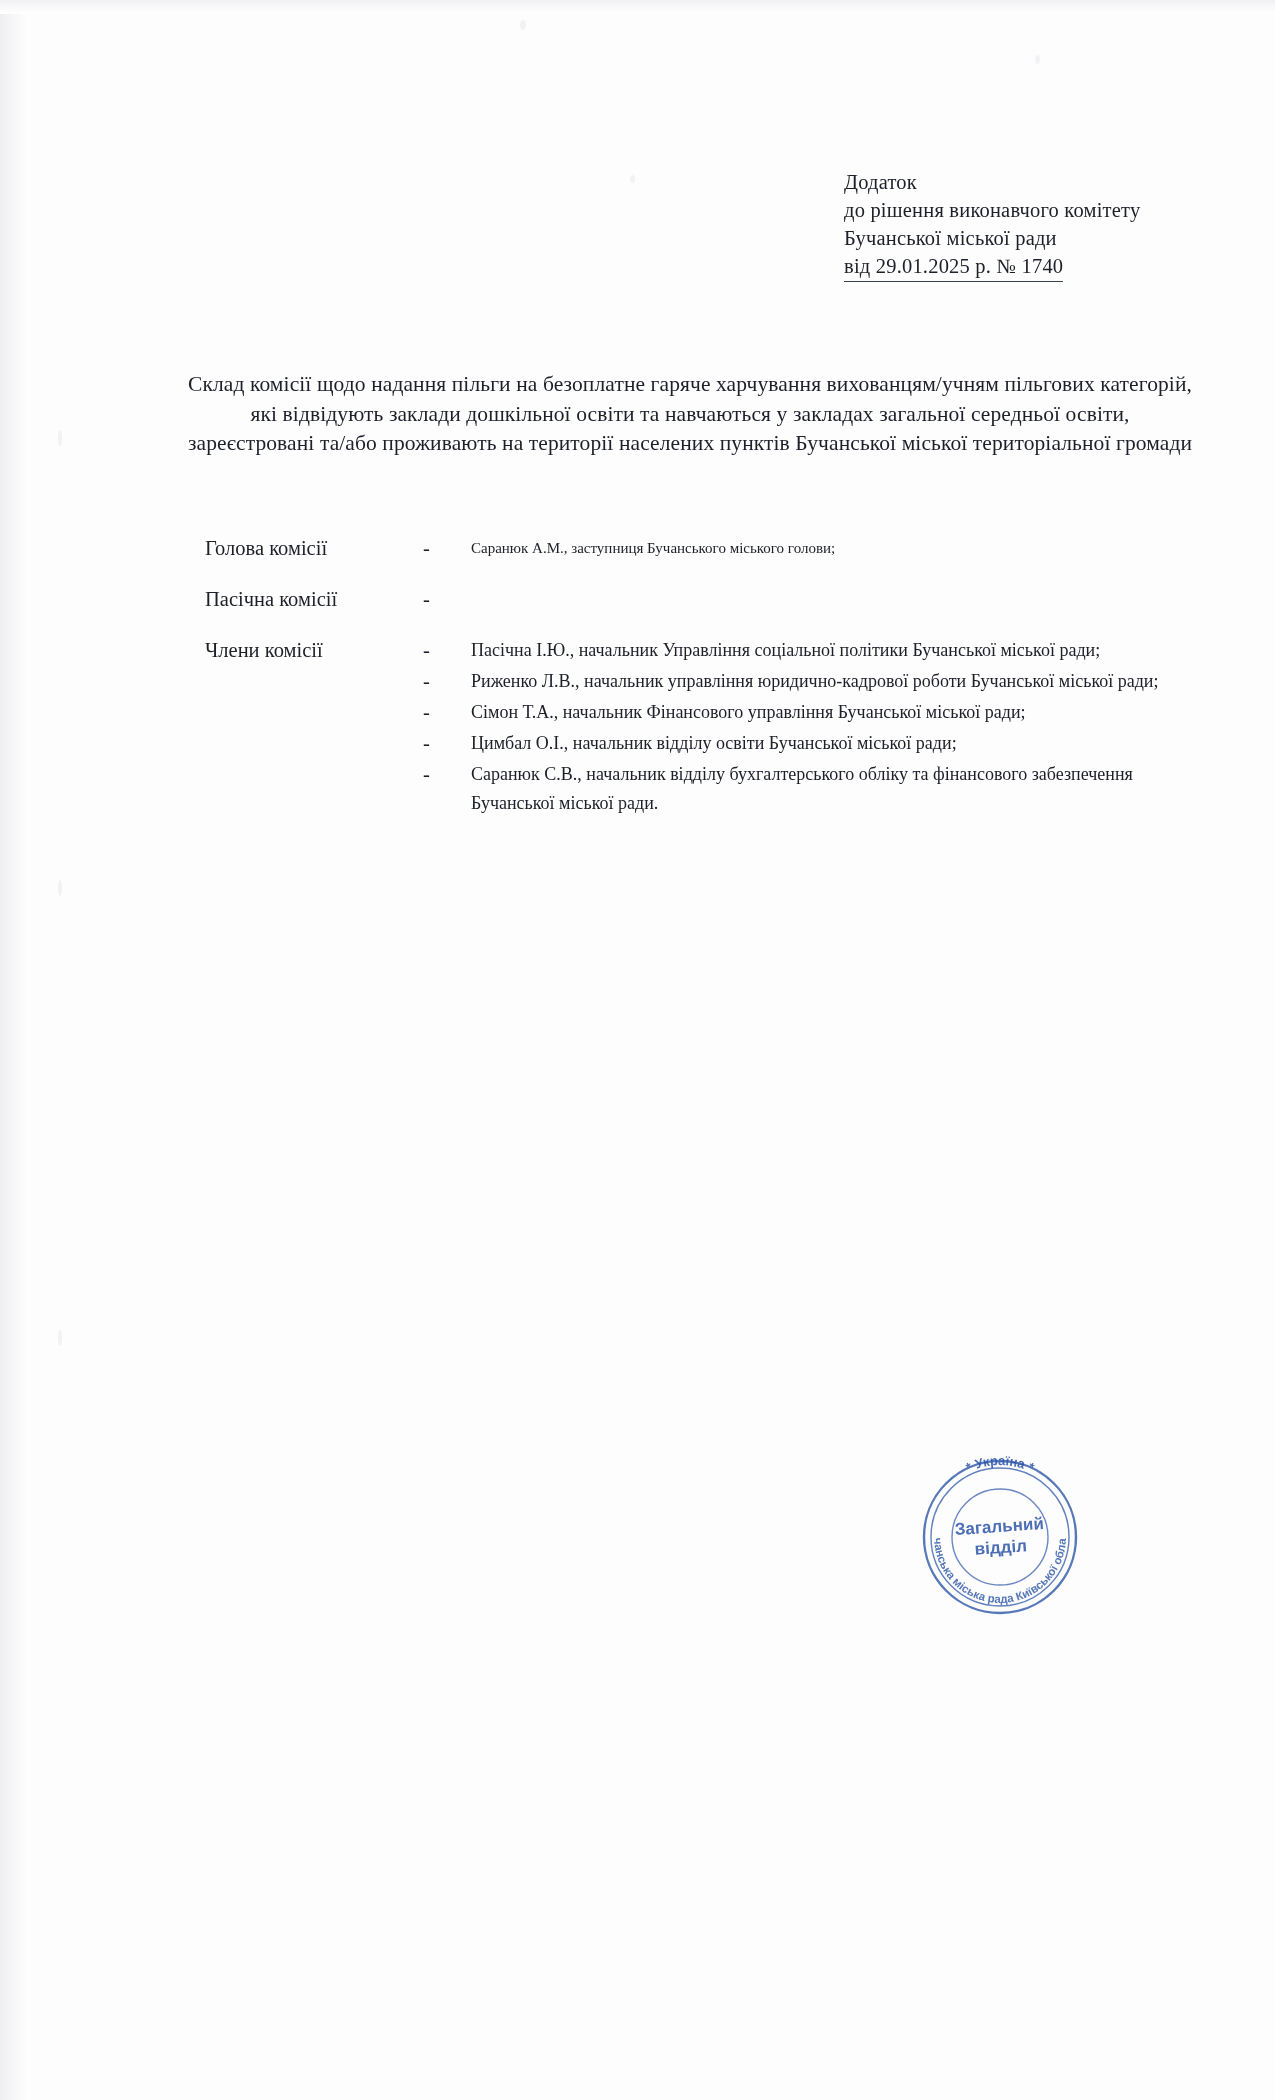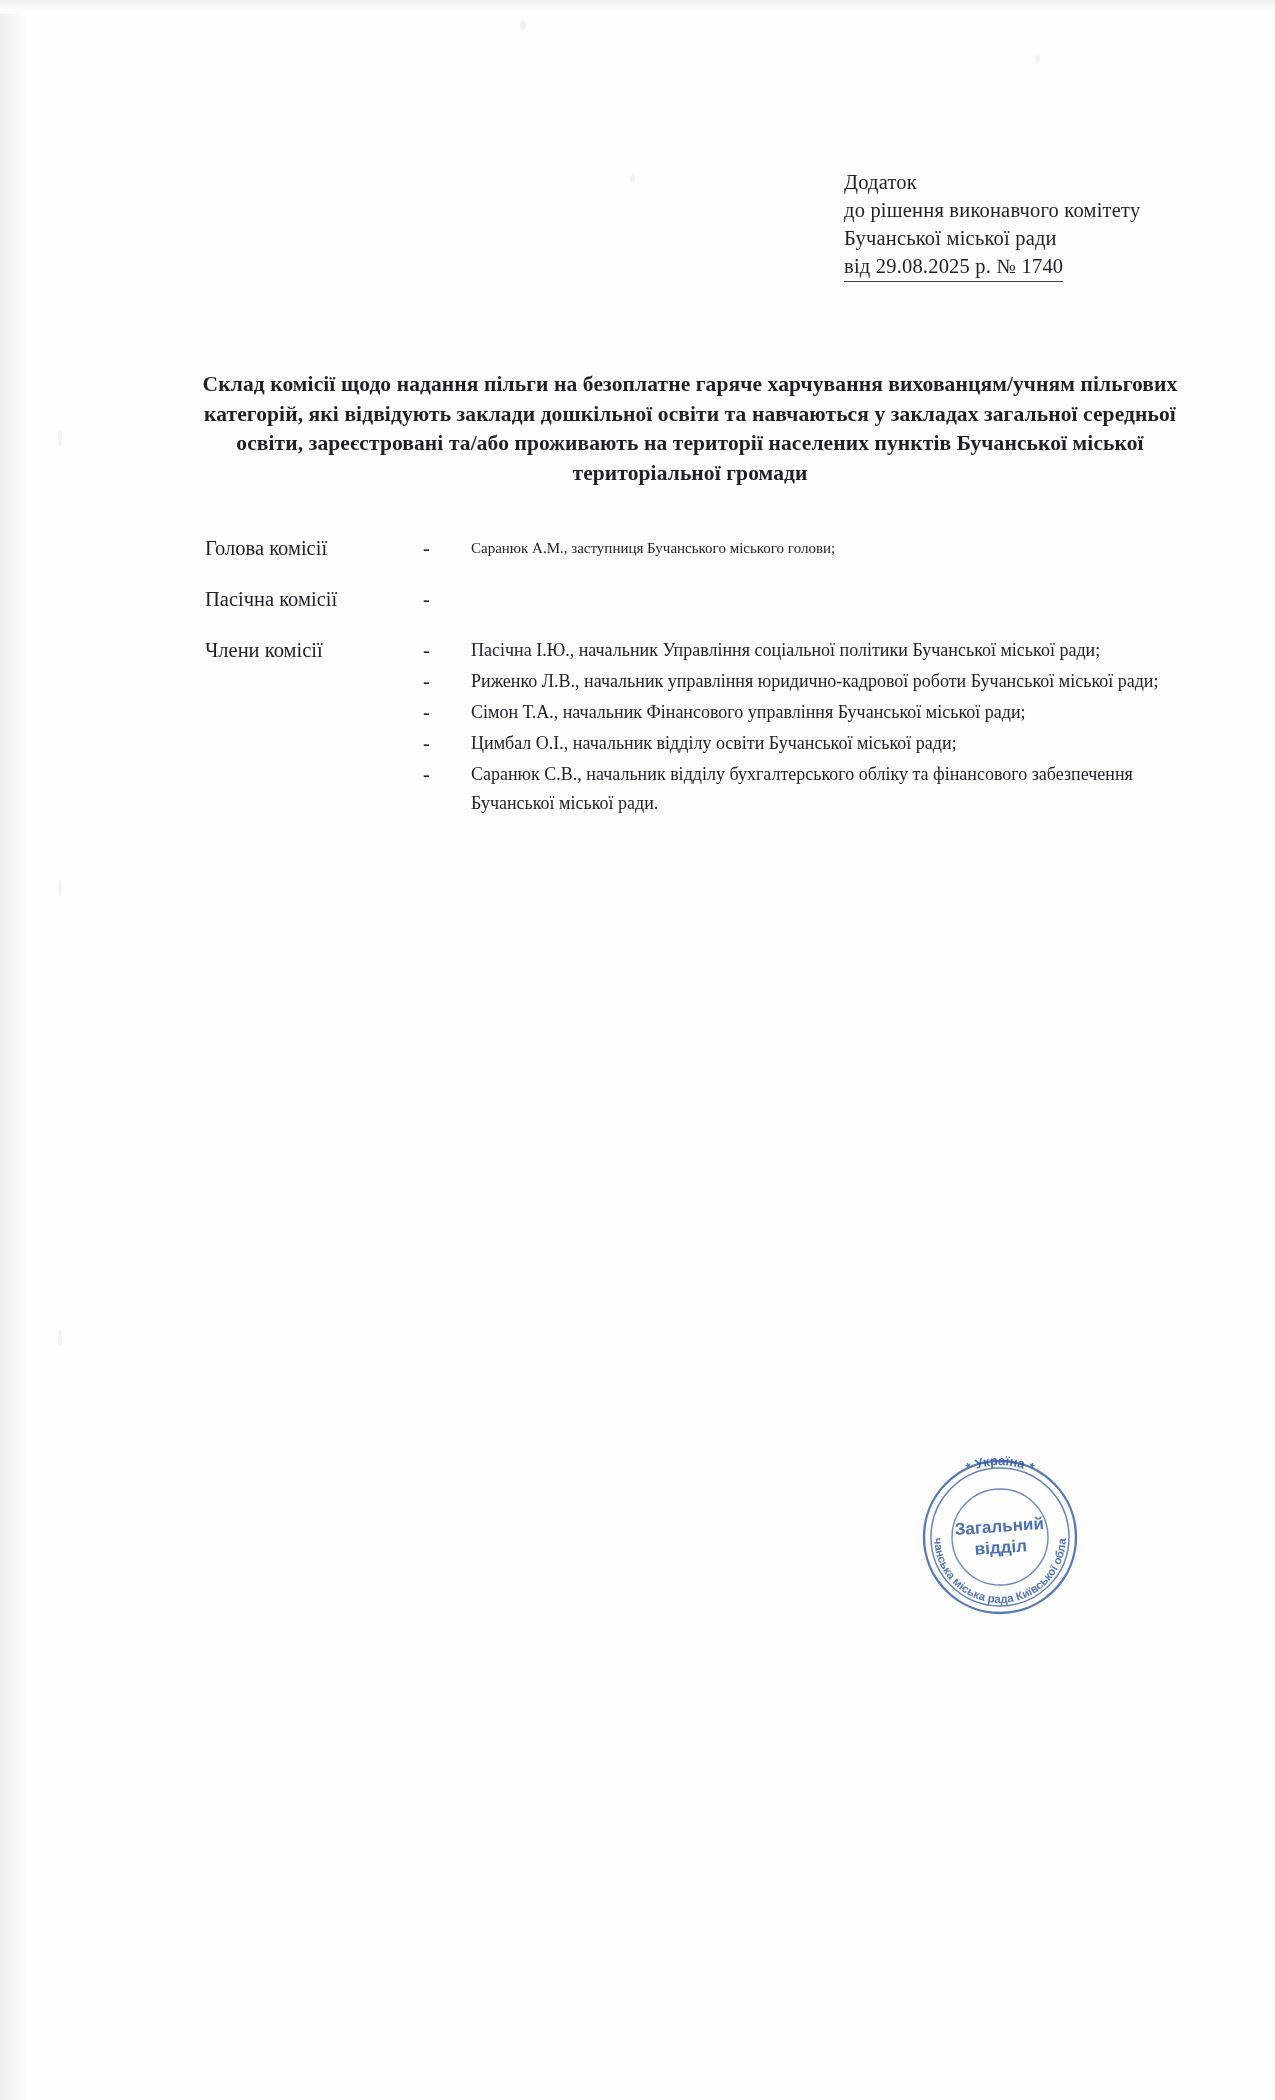--- a/index.html
+++ b/index.html
@@ -61,21 +61,21 @@
     padding-bottom: 1px;
   }
 
   
   .doc-title {
     position: absolute;
     left: 185px;
     top: 370px;
     width: 1010px;
     text-align: center;
-    font-weight: bold;
+    font-weight: normal;
     font-size: 21.5px;
     line-height: 29.5px;
     letter-spacing: .1px;
   }
 
   
   .roles {
     position: absolute;
     left: 205px;
     top: 534px;
@@ -165,21 +165,21 @@
   <div class="scan-spot" style="left:58px;top:430px;width:4px;height:16px;"></div>
   <div class="scan-spot" style="left:58px;top:880px;width:4px;height:16px;"></div>
   <div class="scan-spot" style="left:58px;top:1330px;width:4px;height:16px;"></div>
 
   <div class="page-body">
 
     <div class="header-block">
       <div class="line">Додаток</div>
       <div class="line">до рішення виконавчого комітету</div>
       <div class="line">Бучанської міської ради</div>
-      <div><span class="line underlined">від 29.08.2025 р. № 1740</span></div>
+      <div><span class="line underlined">від 29.01.2025 р. № 1740</span></div>
     </div>
 
     <div class="doc-title">Склад комісії щодо надання пільги на безоплатне гаряче харчування вихованцям/учням пільгових категорій, які відвідують заклади дошкільної освіти та навчаються у закладах загальної середньої освіти, зареєстровані та/або проживають на території населених пунктів Бучанської міської  територіальної громади</div>
 
     <div class="roles">
 
       <div class="role-row">
         <div class="role-label">Голова комісії</div>
         <div class="role-dash">-</div>
         <div class="role-value">Саранюк А.М., заступниця Бучанського міського голови;</div>

